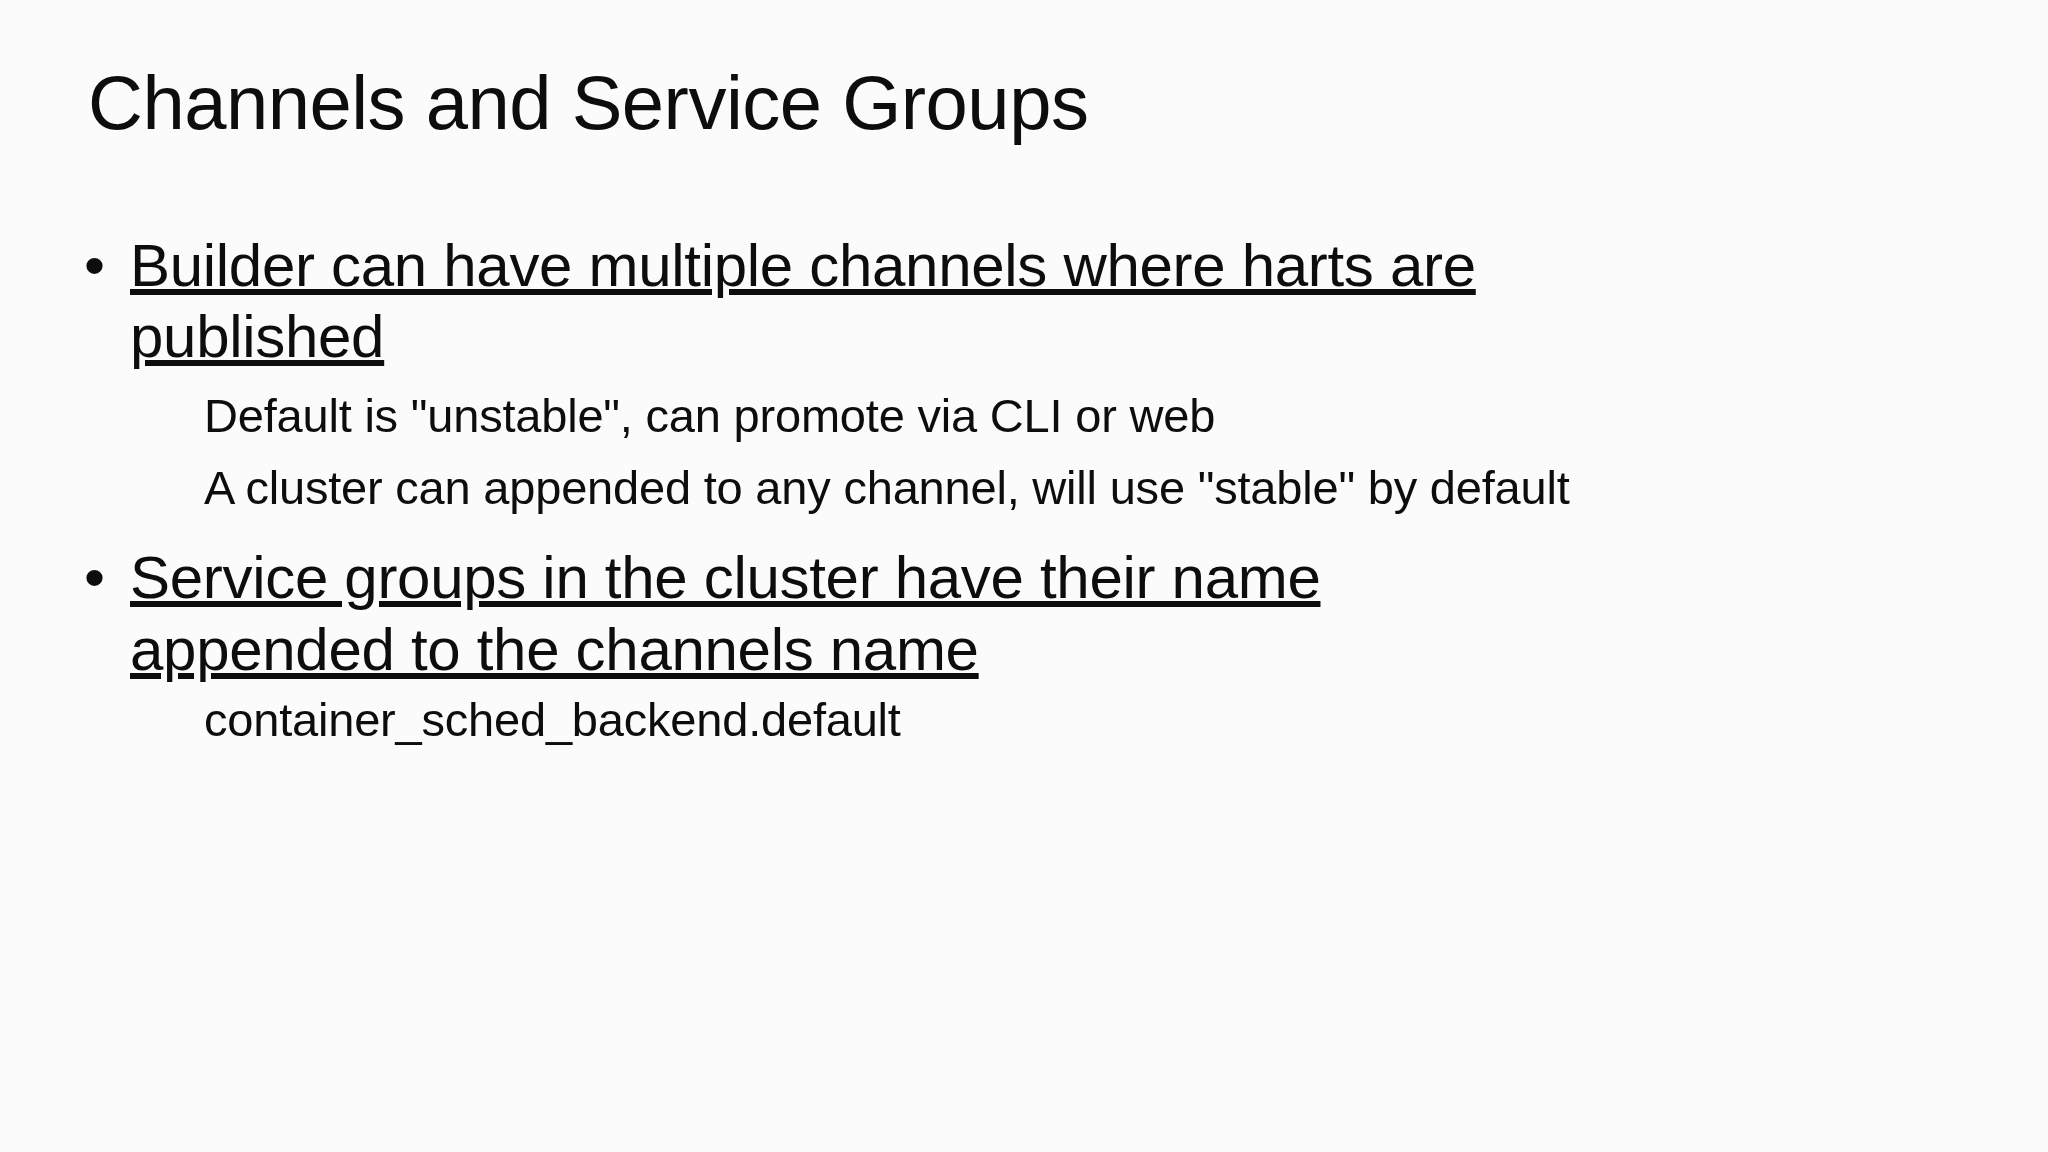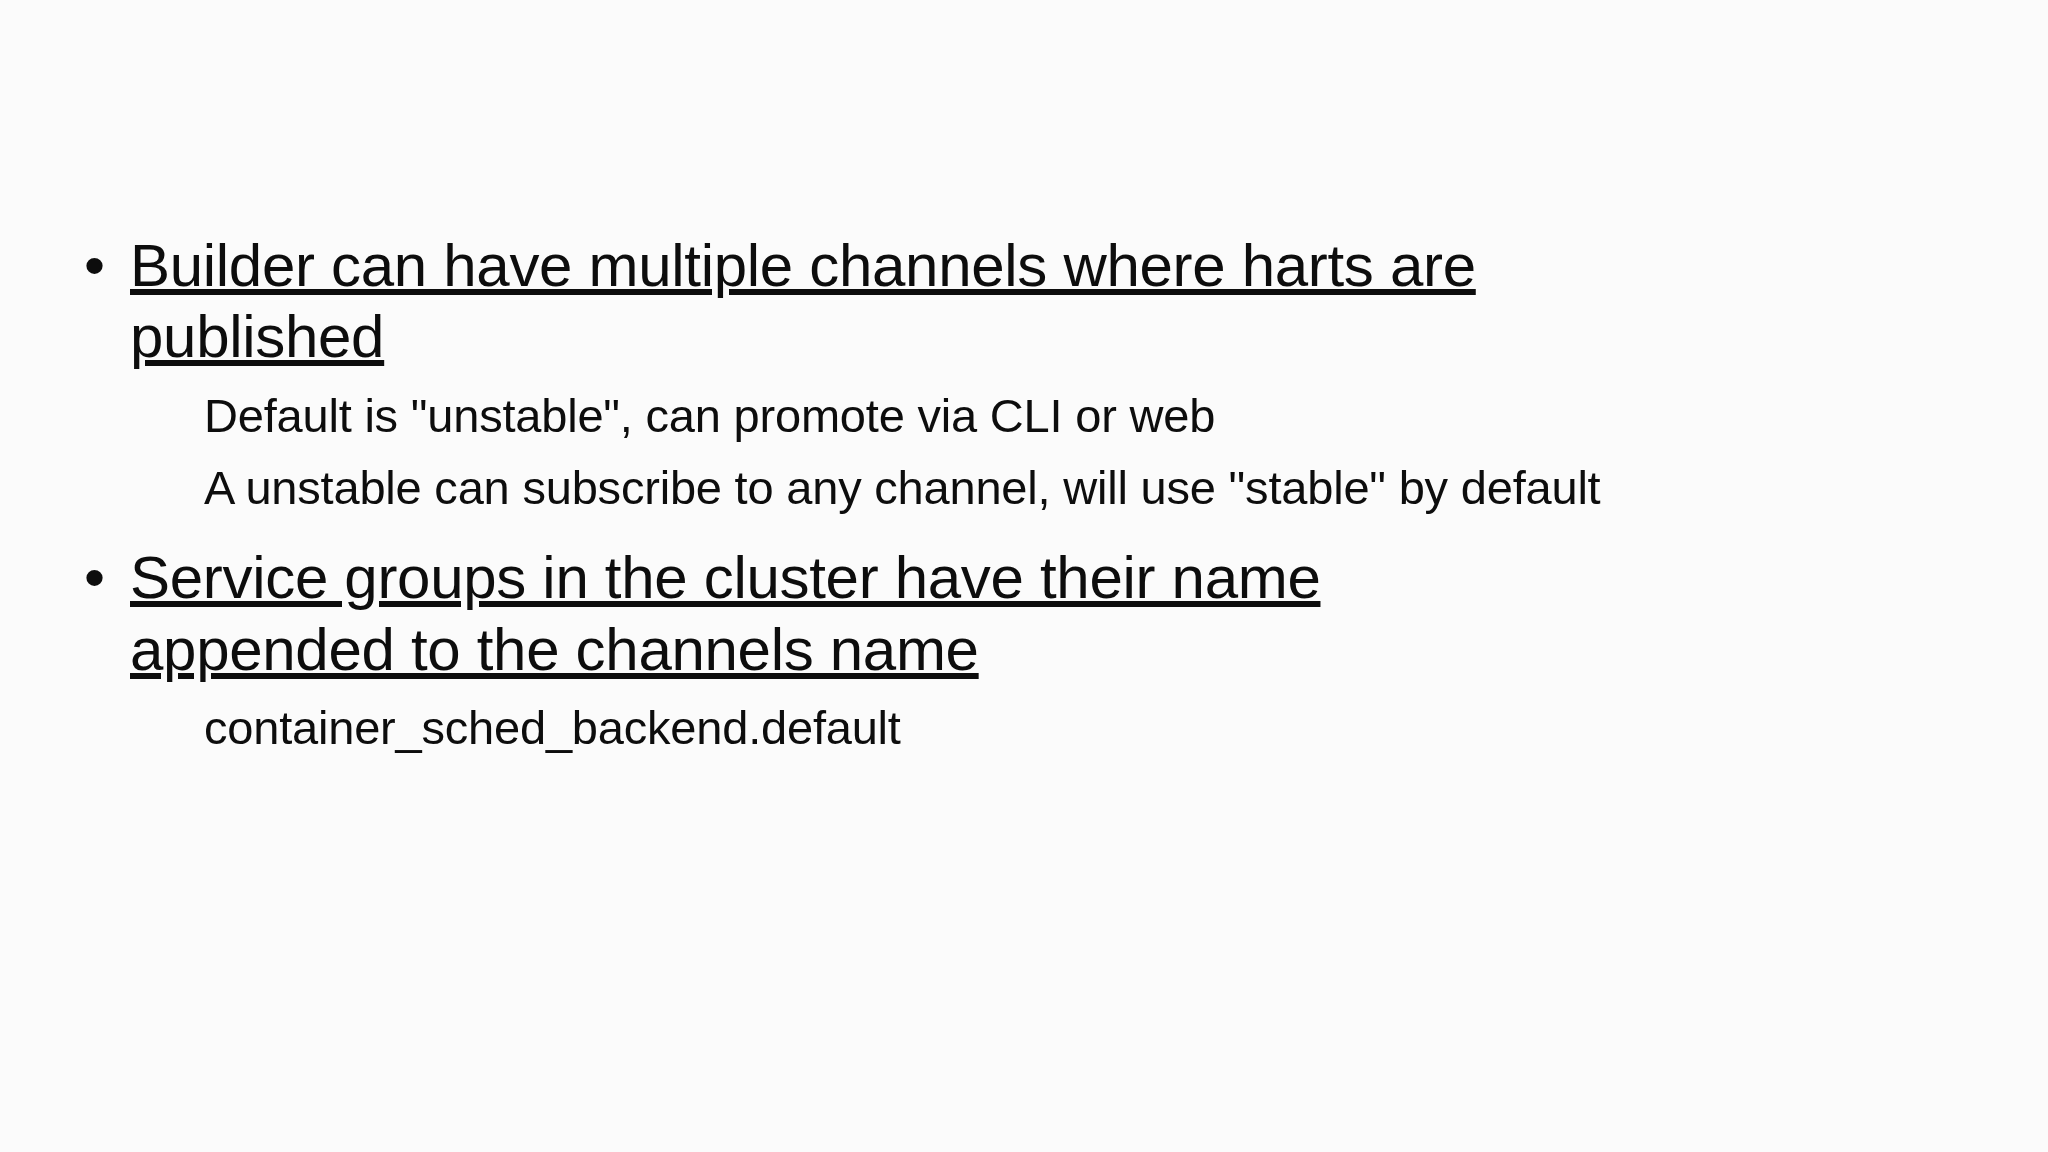--- a/index.html
+++ b/index.html
@@ -83,47 +83,48 @@
     color: #0d0d0d;
     letter-spacing: -0.2px;
   }
   .bullet-l2 .text {
     display: block;
   }
 
   .sp-a { margin-top: 14px; }
   .sp-b { margin-top: 14px; }
   .sp-c { margin-top: 26px; }
-  .sp-d { margin-top: 14px; }
+  .sp-d { margin-top: 6px; }
 
   .w-l1-a { max-width: 1480px; }
   .w-l1-b { max-width: 1330px; }
   .w-l2-a { max-width: 1420px; }
   .w-l2-b { max-width: 1420px; }
   .w-l2-c { max-width: 1420px; }
 </style>
 </head>
 <body>
 
 <div class="slide">
 
+  <div class="slide-title">Channels and Service Groups</div>
 
   <div class="body-block">
 
     <div class="bullet-l1 w-l1-a">
       <span class="marker">•</span>
       <span class="text">Builder can have multiple channels where harts are published</span>
     </div>
 
     <div class="bullet-l2 w-l2-a sp-a">
       <span class="text">Default is "unstable", can promote via CLI or web</span>
     </div>
 
     <div class="bullet-l2 w-l2-b sp-b">
-      <span class="text">A unstable can subscribe to any channel, will use "stable" by default</span>
+      <span class="text">A cluster can appended to any channel, will use "stable" by default</span>
     </div>
 
     <div class="bullet-l1 w-l1-b sp-c">
       <span class="marker">•</span>
       <span class="text">Service groups in the cluster have their name appended to the channels name</span>
     </div>
 
     <div class="bullet-l2 w-l2-c sp-d">
       <span class="text">container_sched_backend.default</span>
     </div>

